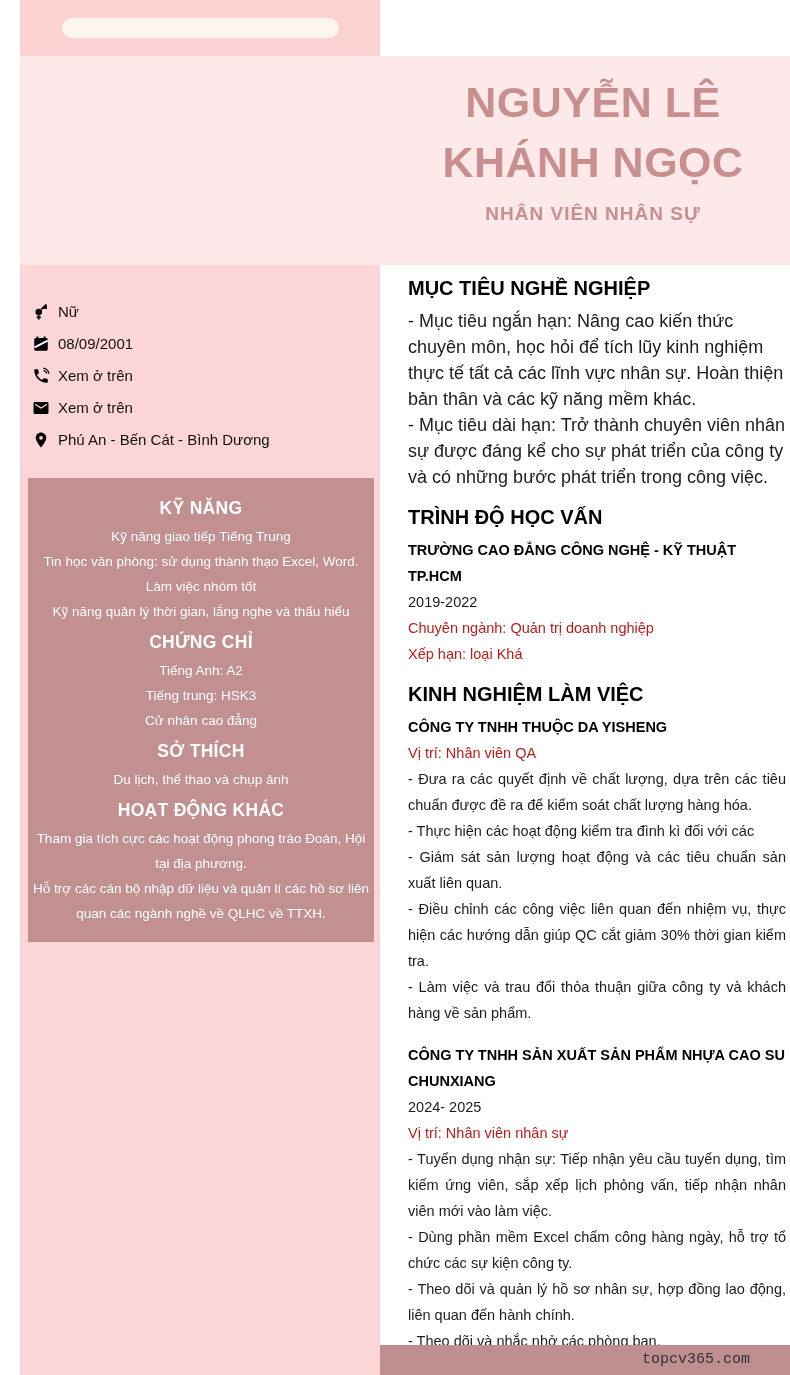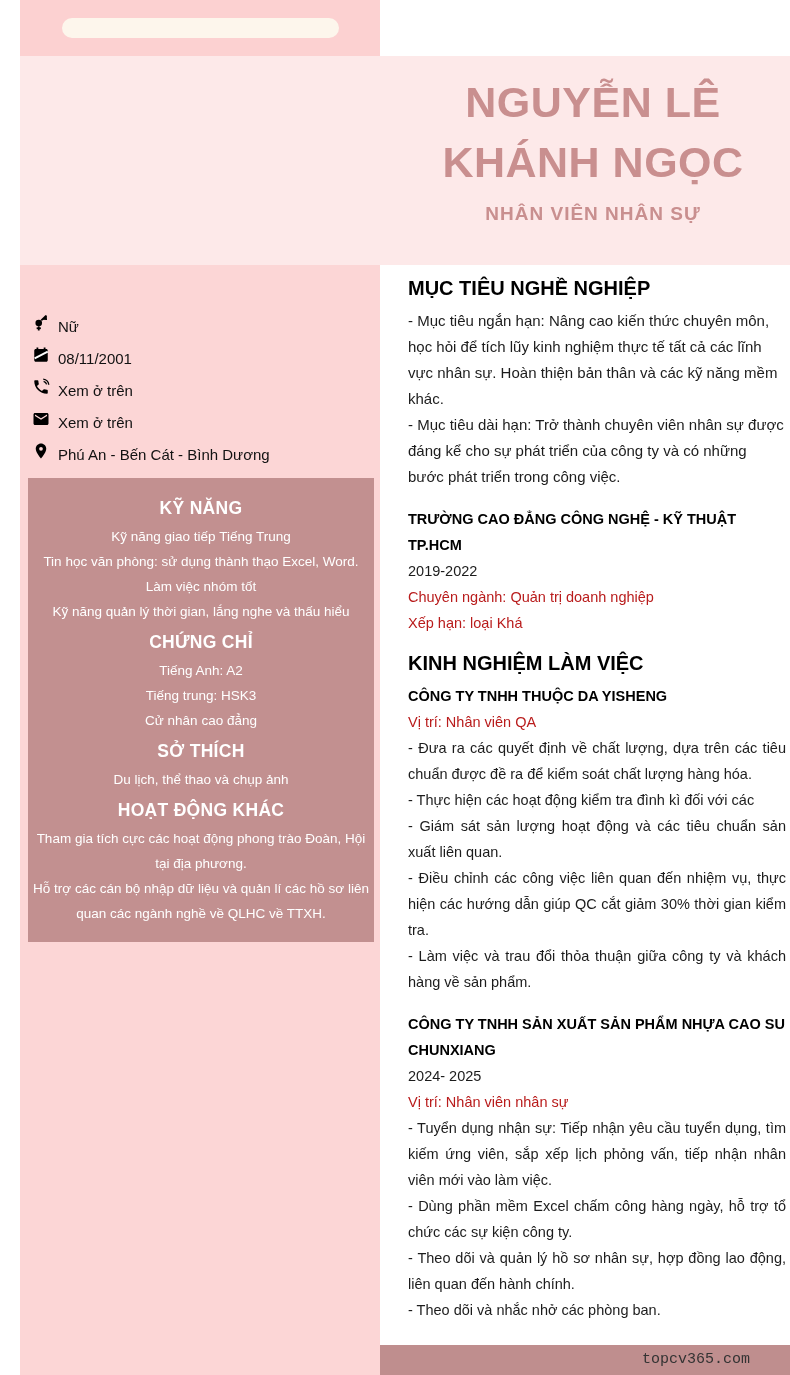--- a/index.html
+++ b/index.html
@@ -22,31 +22,31 @@
 
   
   .header{position:absolute;left:20px;top:56px;width:790px;height:209px;background:var(--header-bg);}
   .name-wrap{position:absolute;left:360px;right:4px;top:16px;text-align:center;}
   .name-line{font-size:43px;font-weight:bold;color:var(--accent);line-height:60px;letter-spacing:.5px;}
   .job-title{margin-top:11px;font-size:19px;font-weight:bold;color:var(--accent);letter-spacing:1px;}
 
   
   .left-col{position:absolute;left:20px;top:265px;width:360px;height:1110px;background:var(--left-bg);}
   .info-list{padding:38px 8px 0 12px;}
-  .info-item{display:flex;align-items:flex-end;gap:8px;height:32px;font-size:15px;color:#111;}
+  .info-item{display:flex;align-items:flex-start;gap:8px;height:32px;font-size:15px;color:#111;}
   .info-item svg{flex:0 0 auto;}
   .side-box{margin:15px 7px 0 8px;width:346px;background:var(--box-bg);color:#ffffff;text-align:center;padding:12px 2px 16px;}
   .side-box h2{font-size:17.5px;font-weight:bold;letter-spacing:.3px;margin:8px 0 5px;}
   .side-box p{font-size:13.5px;line-height:25px;}
 
   
   .main-col{position:absolute;left:392px;top:265px;width:410px;padding:12px 16px 0 16px;background:#ffffff;}
   .section-title{font-size:20px;font-weight:bold;color:#000;margin:0 0 8px;}
   .section{margin-bottom:16px;}
-  .body-text{font-size:15px;line-height:26px;color:#1c1c1c;}
+  .body-text{font-size:18px;line-height:26px;color:#1c1c1c;}
   .org-name{font-size:14.5px;font-weight:bold;line-height:26px;color:#000;}
   .years{font-size:14.5px;line-height:26px;color:#1c1c1c;}
   .plain-line{font-size:14.5px;line-height:26px;color:#b91c1c;}
   .bullet{font-size:14.5px;line-height:26px;color:#1c1c1c;text-align:justify;}
   .job{margin-bottom:16px;}
 
   
   .footer-bar{position:absolute;left:380px;top:1345px;width:410px;height:30px;background:var(--footer-bg);
     font-family:"Liberation Mono","DejaVu Sans Mono",monospace;font-size:15px;color:#333;
     text-align:right;line-height:30px;padding-right:40px;}
@@ -82,21 +82,21 @@
         </span>
         <span>Nữ</span>
       </div>
       <div class="info-item">
         <span>
           <svg width="18" height="18" viewBox="0 0 24 24">
               <path d="M19 4h-1V2h-2.4v2H8.4V2H6v2H5C3.9 4 3 4.9 3 6v13c0 1.1.9 2 2 2h14c1.1 0 2-.9 2-2V6c0-1.1-.9-2-2-2z" fill="#000"></path>
               <path d="M3.5 16.5 L21 7.5" stroke="#fff" stroke-width="2.6"></path>
             </svg>
         </span>
-        <span>08/11/2001</span>
+        <span>08/09/2001</span>
       </div>
       <div class="info-item">
         <span>
           <svg width="18" height="18" viewBox="0 0 24 24">
               <path d="M6.62 10.79c1.44 2.83 3.76 5.14 6.59 6.59l2.2-2.2c.27-.27.67-.36 1.02-.24 1.12.37 2.33.57 3.57.57.55 0 1 .45 1 1V20c0 .55-.45 1-1 1-9.39 0-17-7.61-17-17 0-.55.45-1 1-1h3.5c.55 0 1 .45 1 1 0 1.25.2 2.45.57 3.57.11.35.03.74-.25 1.02l-2.2 2.2z" fill="#000"></path>
               <path d="M15.5 4.5 a5.5 5.5 0 0 1 4 4" stroke="#000" stroke-width="1.8" fill="none"></path>
               <path d="M15 1.6 a8.6 8.6 0 0 1 7.4 7.4" stroke="#000" stroke-width="1.8" fill="none"></path>
             </svg>
         </span>
         <span>Xem ở trên</span>
@@ -142,20 +142,21 @@
 
   <div class="main-col">
 
     <div class="section">
       <h2 class="section-title">MỤC TIÊU NGHỀ NGHIỆP</h2>
       <p class="body-text">- Mục tiêu ngắn hạn: Nâng cao kiến thức chuyên môn, học hỏi để tích lũy kinh nghiệm thực tế tất cả các lĩnh vực nhân sự. Hoàn thiện bản thân và các kỹ năng mềm khác.</p>
       <p class="body-text">- Mục tiêu dài hạn: Trở thành chuyên viên nhân sự được đáng kể cho sự phát triển của công ty và có những bước phát triển trong công việc.</p>
     </div>
 
     <div class="section">
+      <h2 class="section-title">TRÌNH ĐỘ HỌC VẤN</h2>
       <div class="org-name">TRƯỜNG CAO ĐẲNG CÔNG NGHỆ - KỸ THUẬT TP.HCM</div>
       <div class="years">2019-2022</div>
       <div class="plain-line">Chuyên ngành:  Quản trị doanh nghiệp</div>
       <div class="plain-line">Xếp hạn: loại Khá</div>
     </div>
 
     <div class="section">
       <h2 class="section-title">KINH NGHIỆM LÀM VIỆC</h2>
 
       <div class="job">

